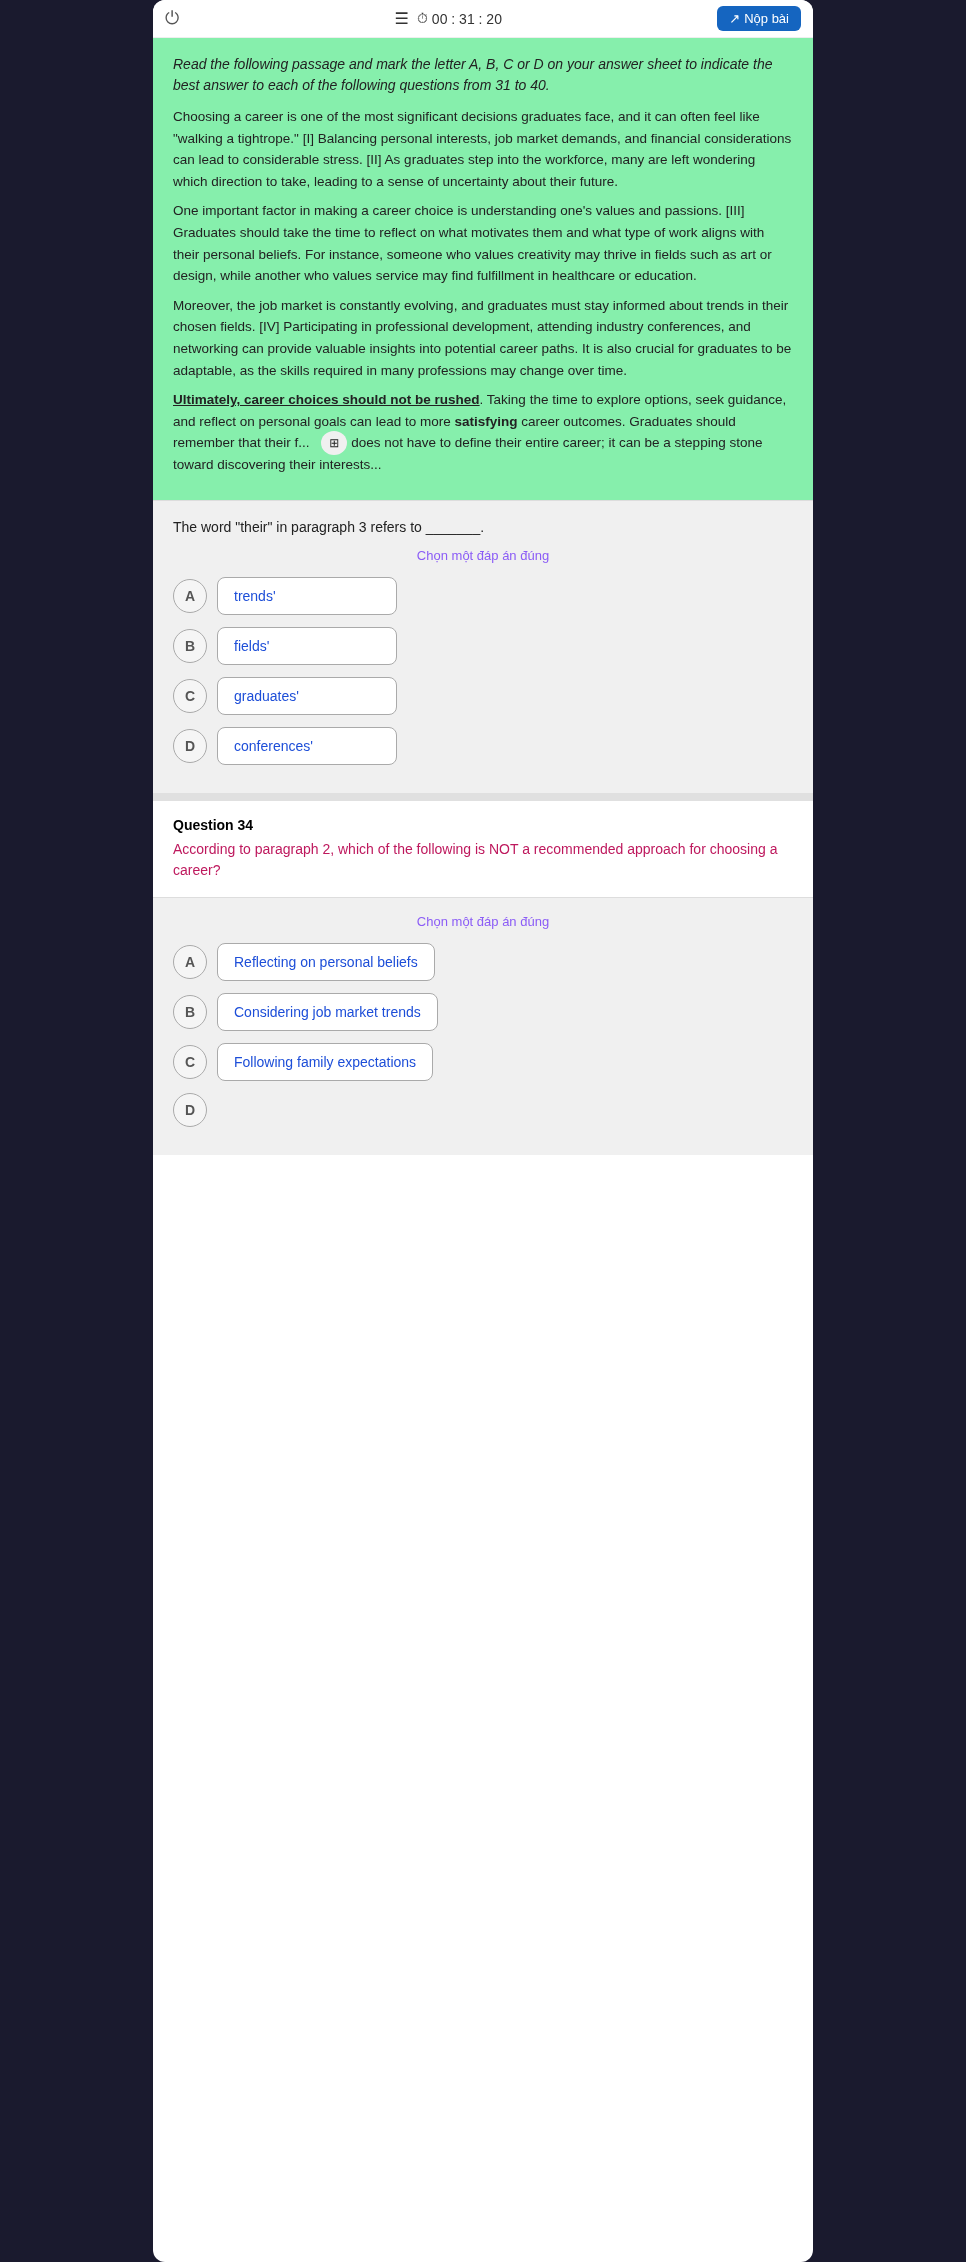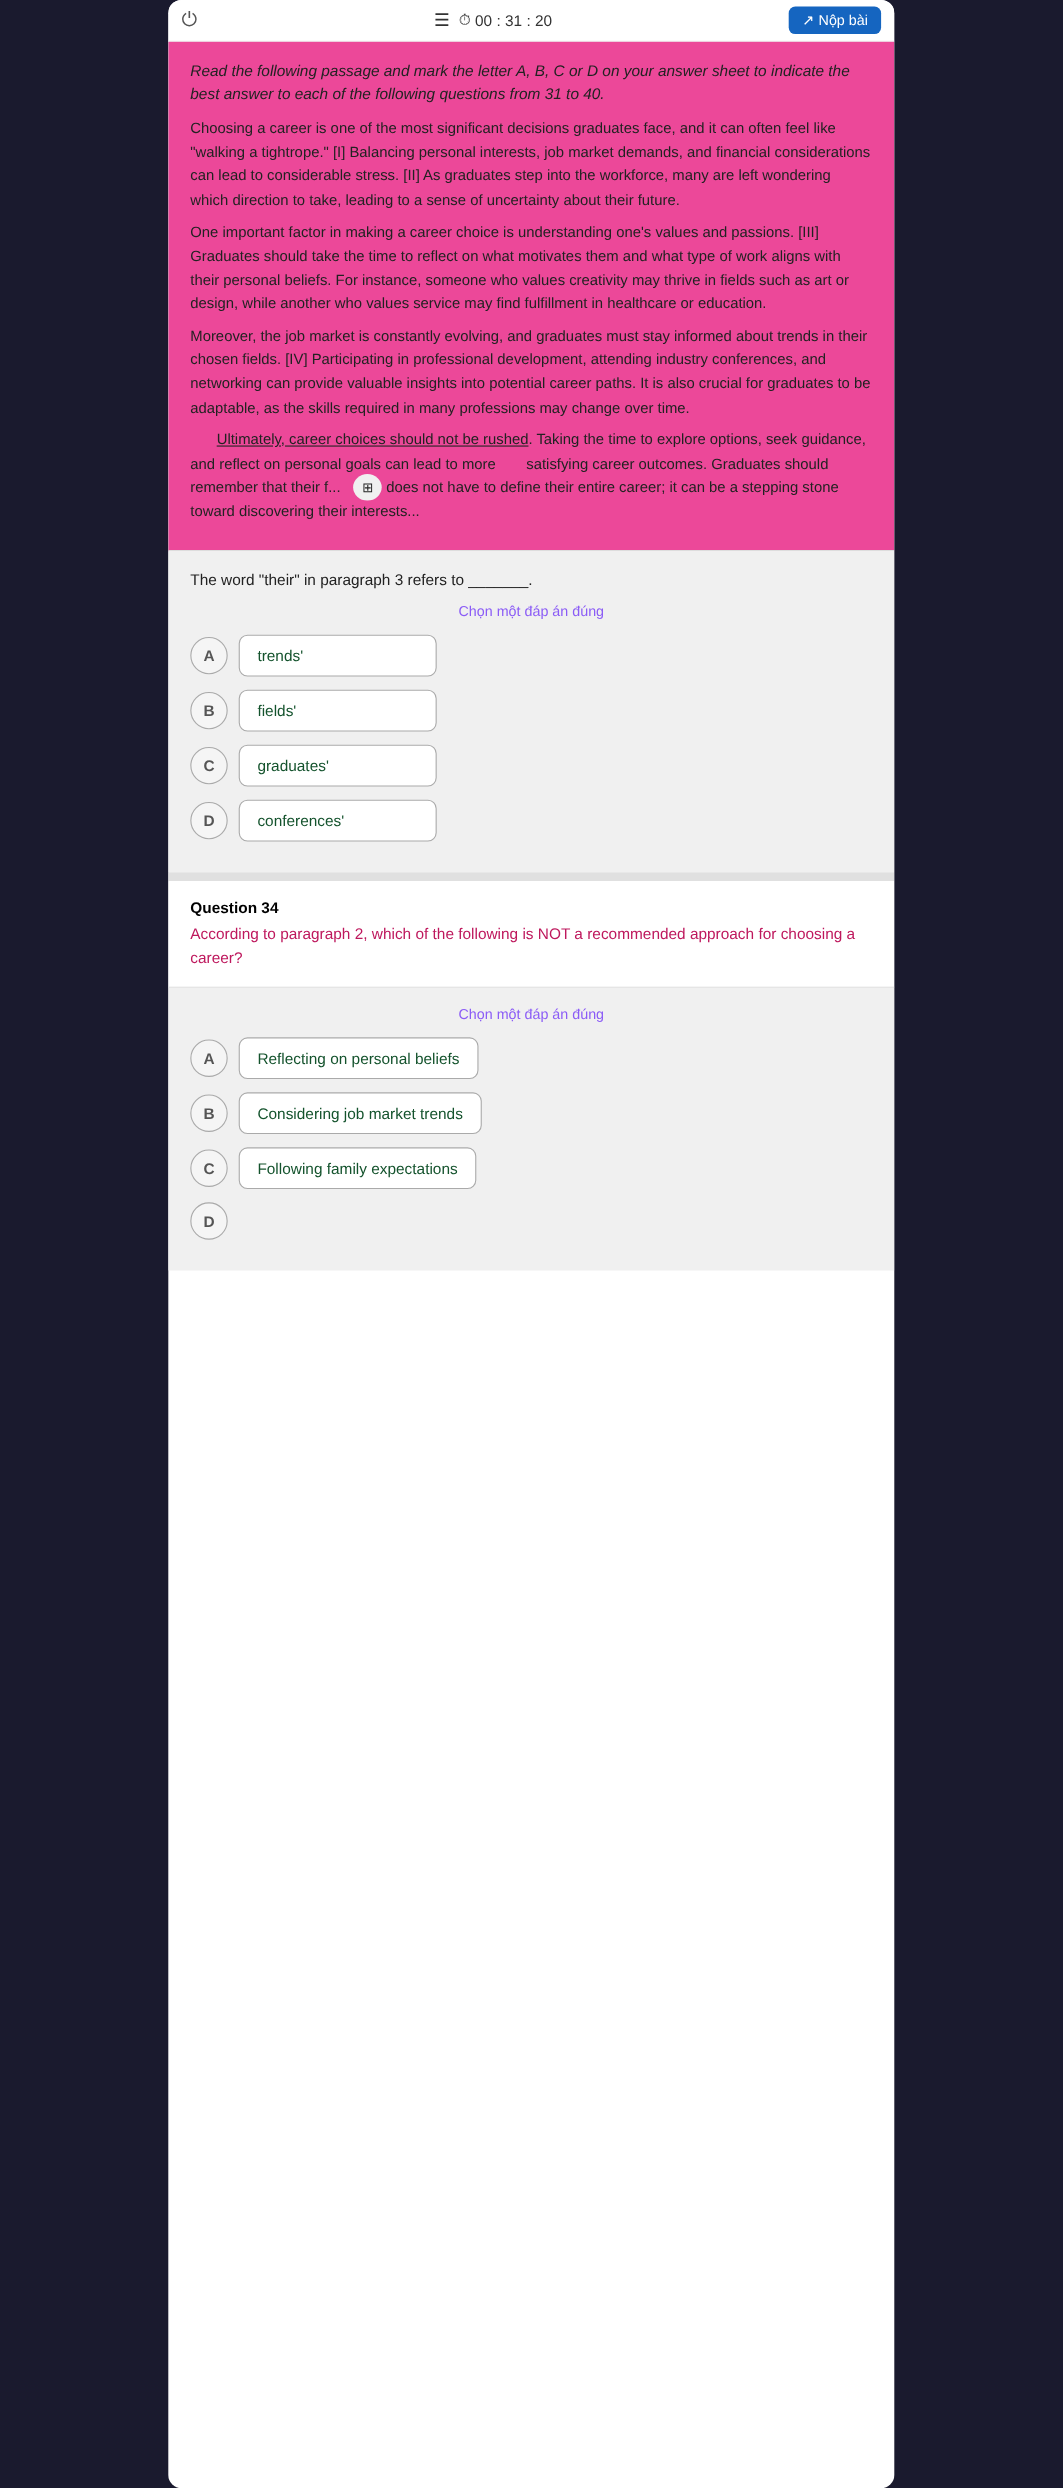--- a/index.html
+++ b/index.html
@@ -50,41 +50,41 @@
       border-radius: 6px;
       padding: 5px 12px;
       font-size: 13px;
       cursor: pointer;
       display: flex;
       align-items: center;
       gap: 4px;
     }
     
     .passage-section {
-      background: #ec4899;
+      background: #86efac;
       padding: 16px 20px;
       border-bottom: 1px solid #ddd;
     }
     .passage-instruction {
       font-style: italic;
       font-size: 14px;
       line-height: 1.5;
       margin-bottom: 10px;
       color: #222;
     }
     .passage-text {
       font-size: 13.5px;
       line-height: 1.6;
       color: #222;
     }
     .passage-text p {
       margin-bottom: 8px;
     }
     .underline { text-decoration: underline; }
-    .bold { font-weight: normal; margin-left: 24px; }
+    .bold { font-weight: bold; }
     
     .question-section {
       background: #f0f0f0;
       padding: 16px 20px;
     }
     .question-text {
       font-size: 14px;
       color: #222;
       line-height: 1.5;
       margin-bottom: 10px;
@@ -114,21 +114,21 @@
       font-weight: bold;
       color: #555;
       background: #f5f5f5;
       flex-shrink: 0;
     }
     .option-box {
       border: 1.5px solid #aaa;
       border-radius: 8px;
       padding: 10px 16px;
       font-size: 14px;
-      color: #14532d;
+      color: #1d4ed8;
       background: #fff;
       min-width: 180px;
     }
     
     .section-divider {
       height: 8px;
       background: #e0e0e0;
     }
     
     .question34-section {

